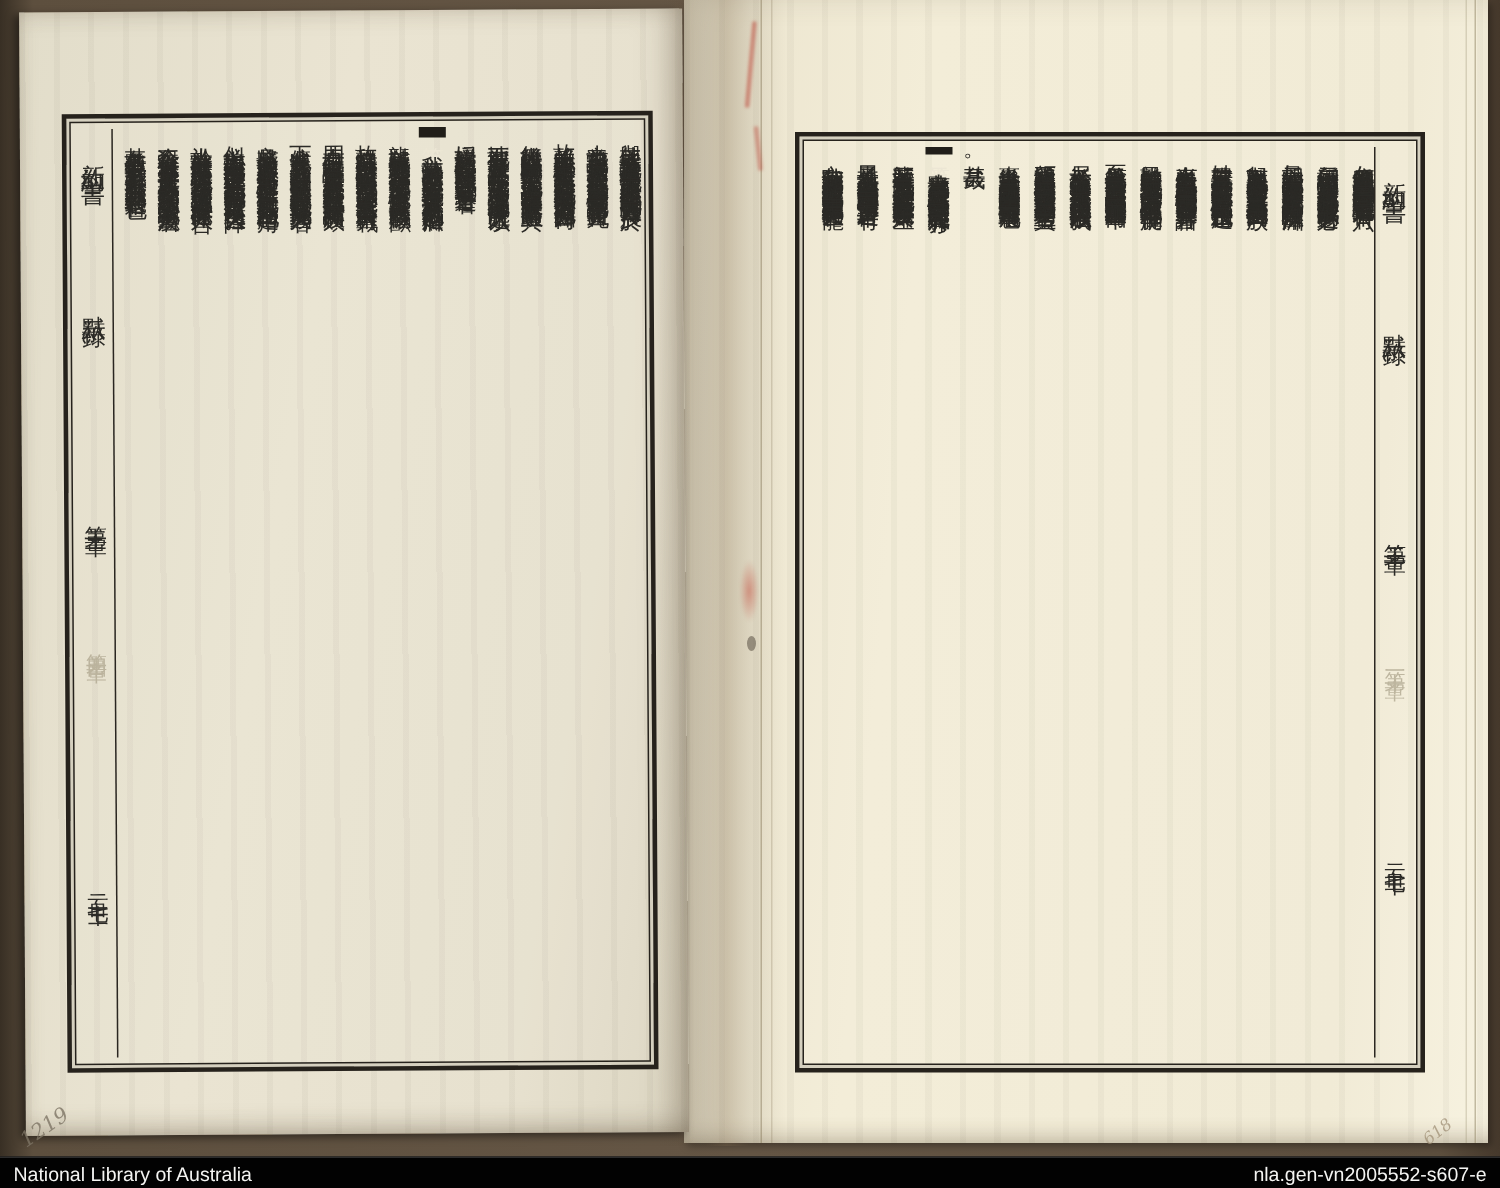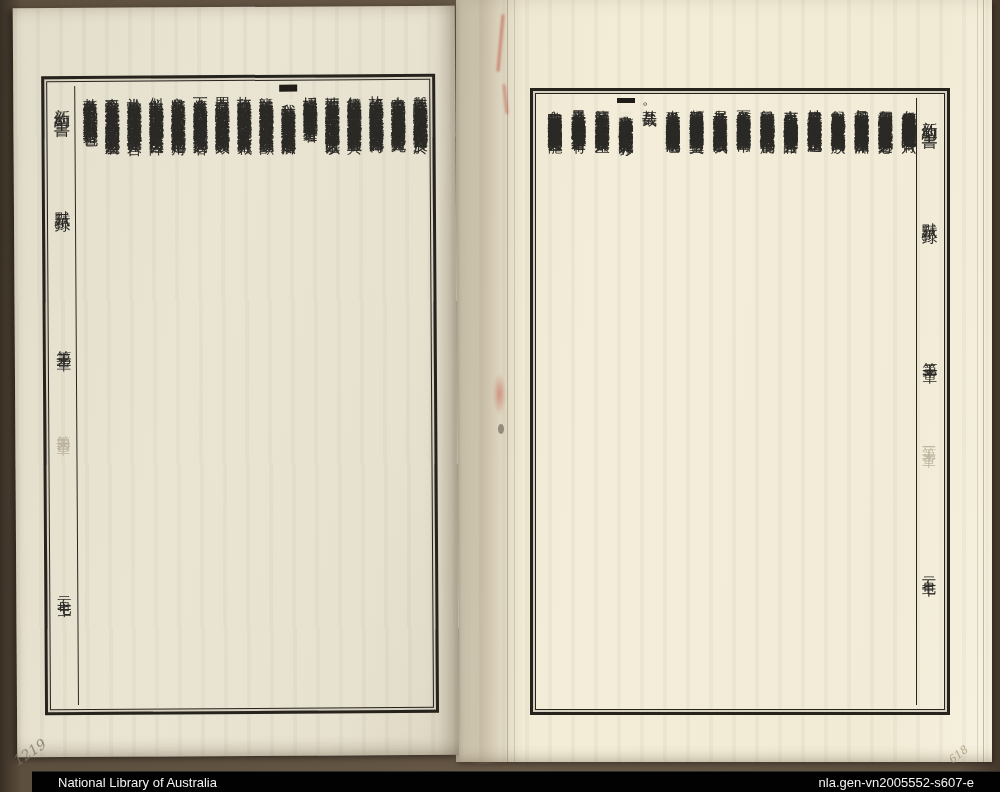--- a/index.html
+++ b/index.html
@@ -79,22 +79,22 @@
   .dark-spec{position:absolute;left:498px;top:424px;width:6px;height:10px;border-radius:50%;
     background:rgba(60,52,40,.45);filter:blur(.5px);}
   .pencil{position:absolute;color:#7e7565;font-style:italic;
     font-family:"DejaVu Serif",serif;pointer-events:none;}
   .pencil-bl{left:12px;top:744px;font-size:14px;transform:rotate(-34deg);opacity:.8;}
   .pencil-br{left:948px;top:748px;font-size:11px;transform:rotate(-38deg);opacity:.75;color:#a09076;}
   .bar{
     position:absolute;left:0;right:0;bottom:0;height:21px;background:#020202;
     border-top:1px solid #2c2c2c;
     display:flex;justify-content:space-between;align-items:center;
-    padding:0 26px;box-sizing:border-box;
-    color:#f4f4f2;font-family:"Liberation Sans",sans-serif;font-size:13px;margin-left:32px;
+    padding:0 9px;box-sizing:border-box;
+    color:#f4f4f2;font-family:"Liberation Sans",sans-serif;font-size:13px;
   }
 </style>
 </head>
 <body>
 
 <div class="page page-right">
   <div class="ghost-tex"></div>
   <div class="fore-edge"></div>
   <div class="fore-edge2"></div>
   <div class="frame frame-right" id="frame-right">

